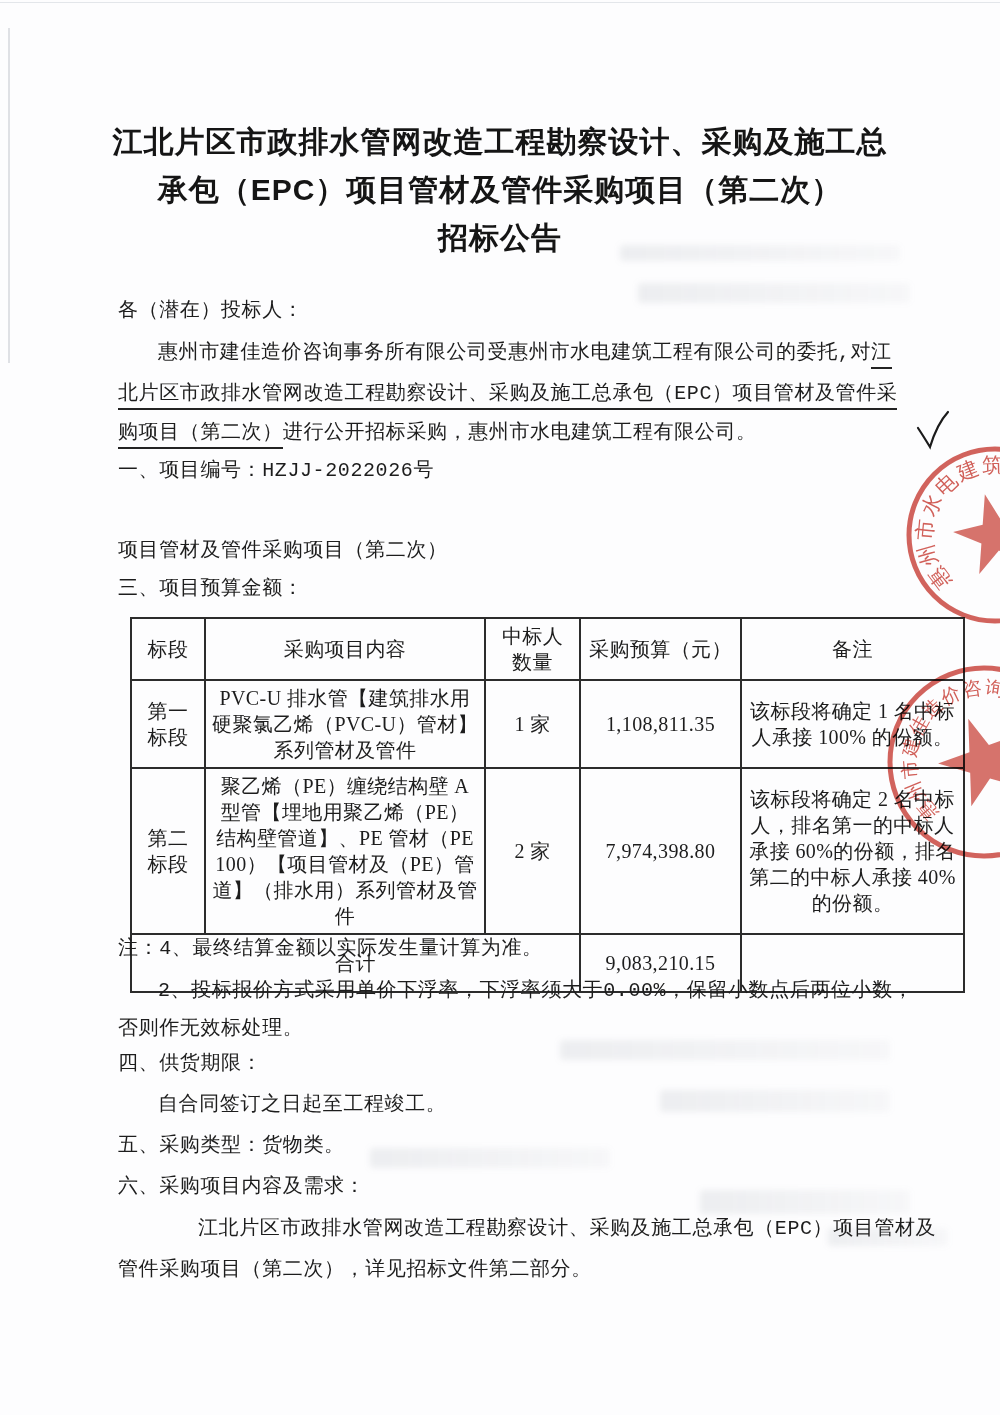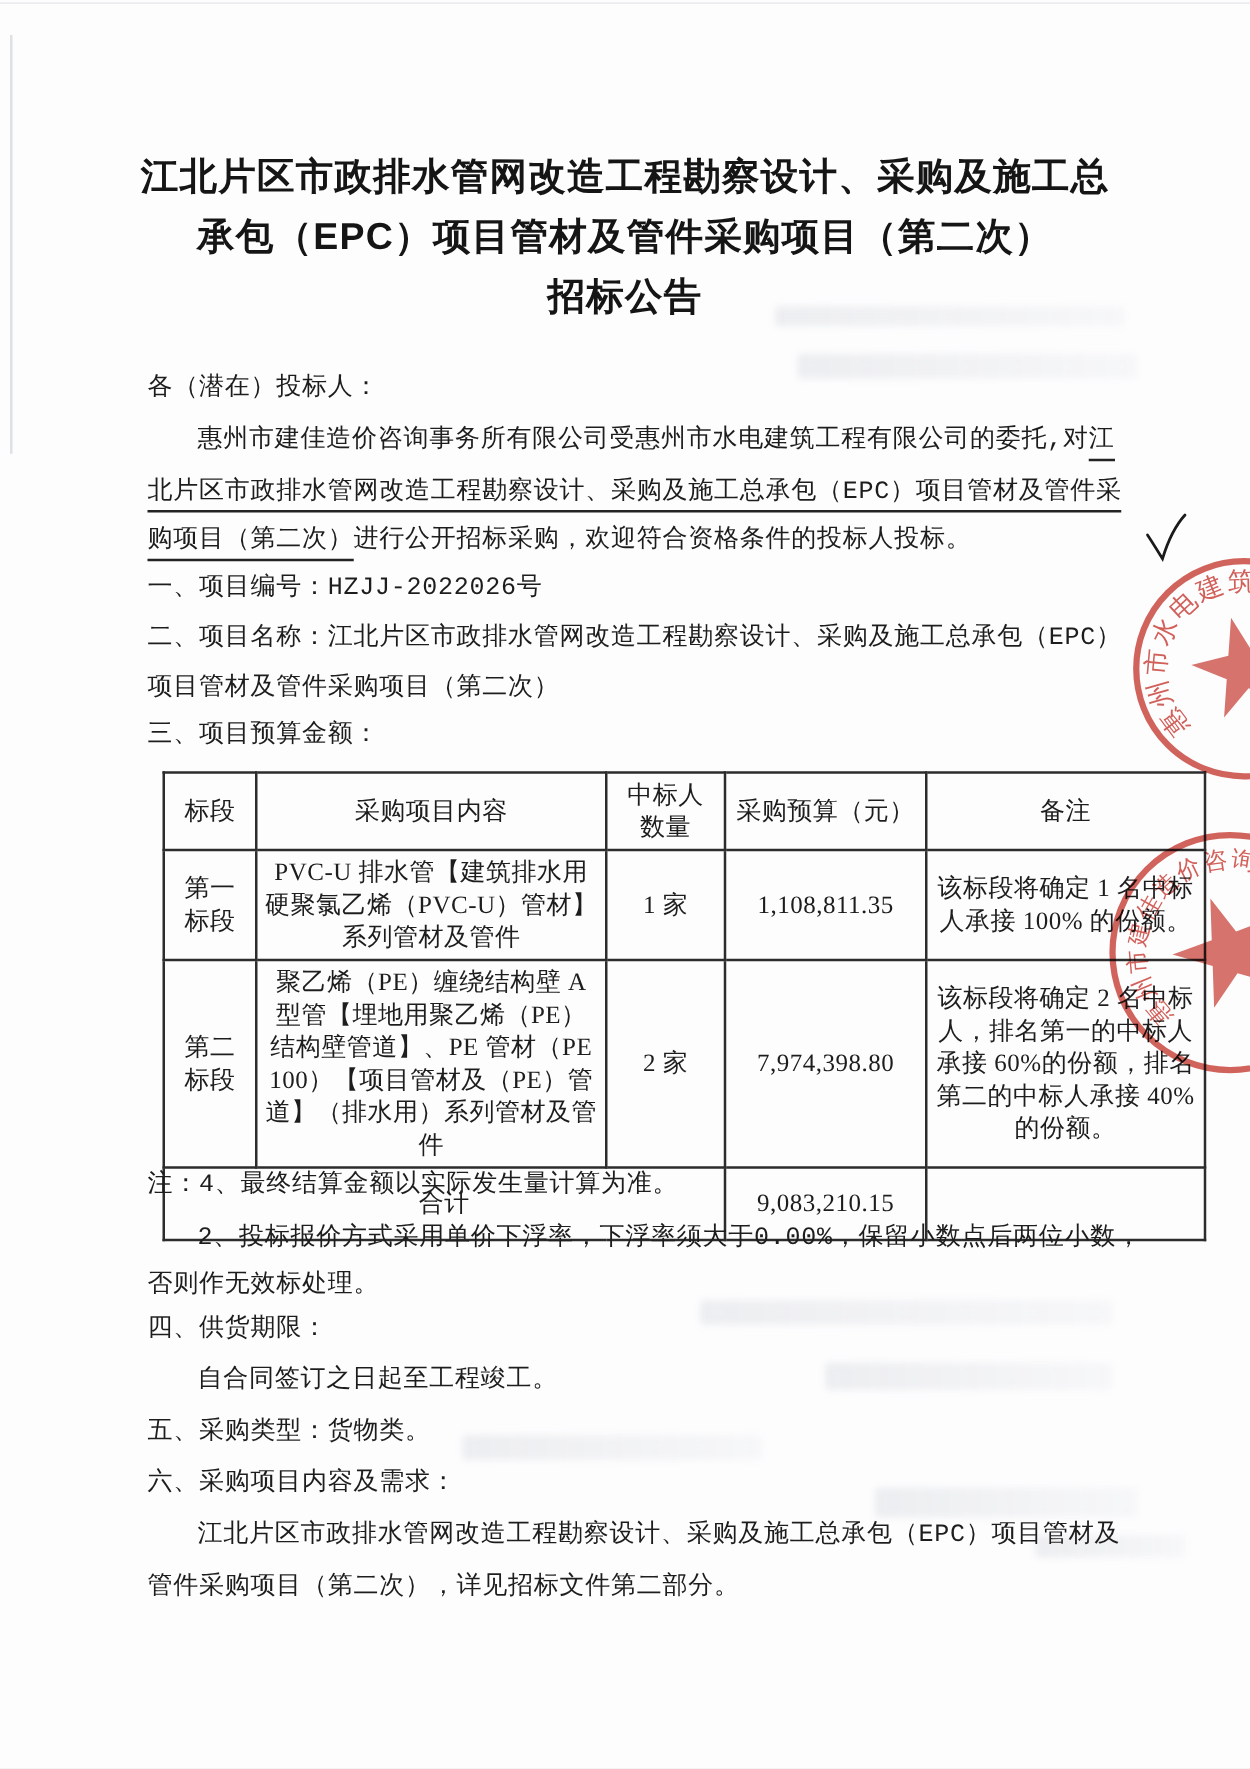--- a/index.html
+++ b/index.html
@@ -61,24 +61,23 @@
 
   <div class="title">
     <div>江北片区市政排水管网改造工程勘察设计、采购及施工总</div>
     <div>承包（EPC）项目管材及管件采购项目（第二次）</div>
     <div>招标公告</div>
   </div>
 
   <div class="ln" style="top:298px;">各（潜在）投标人：</div>
   <div class="ln ind" style="top:340px;"><span>惠州市建佳造价咨询事务所有限公司受惠州市水电建筑工程有限公司的委托,对</span><span class="ul">江</span></div>
   <div class="ln" style="top:381px;"><span class="ul">北片区市政排水管网改造工程勘察设计、采购及施工总承包（EPC）项目管材及管件采</span></div>
-  <div class="ln" style="top:420px;"><span class="ul">购项目（第二次）</span><span>进行公开招标采购，欢迎符合资格条件的投标人投标。</span></div>
+  <div class="ln" style="top:420px;"><span class="ul">购项目（第二次）</span><span>进行公开招标采购，惠州市水电建筑工程有限公司。</span></div>
 
   <div class="ln" style="top:458px;">一、项目编号：HZJJ-2022026号</div>
-  <div class="ln" style="top:498px;">二、项目名称：江北片区市政排水管网改造工程勘察设计、采购及施工总承包（EPC）</div>
   <div class="ln" style="top:538px;">项目管材及管件采购项目（第二次）</div>
   <div class="ln" style="top:576px;">三、项目预算金额：</div>
 
   <table class="budget">
     <tbody>
         <tr class="hdr">
       <td class="c-sec">标段</td>
       <td class="c-content">采购项目内容</td>
       <td class="c-num">中标人数量</td>
       <td class="c-budget">采购预算（元）</td>
@@ -107,21 +106,21 @@
     </table>
 
   <div class="ln" style="top:936px;">注：4、最终结算金额以实际发生量计算为准。</div>
   <div class="ln ind" style="top:978px;">2、投标报价方式采用单价下浮率，下浮率须大于0.00%，保留小数点后两位小数，</div>
   <div class="ln" style="top:1016px;">否则作无效标处理。</div>
 
   <div class="ln" style="top:1051px;">四、供货期限：</div>
   <div class="ln ind" style="top:1092px;">自合同签订之日起至工程竣工。</div>
   <div class="ln" style="top:1174px;">六、采购项目内容及需求：</div>
   <div class="ln" style="top:1133px;">五、采购类型：货物类。</div>
-  <div class="ln ind" style="top:1216px;">江北片区市政排水管网改造工程勘察设计、采购及施工总承包（EPC）项目管材及</div>
+  <div class="ln ind" style="top:1216px;margin-left:40px;">江北片区市政排水管网改造工程勘察设计、采购及施工总承包（EPC）项目管材及</div>
   <div class="ln" style="top:1257px;">管件采购项目（第二次），详见招标文件第二部分。</div>
 
   <svg class="check" style="left:913px;top:406px;" width="42" height="46" viewBox="0 0 42 46">
     <path d="M5,22 Q9,28 17,41 Q24,18 35,6" stroke="#1b1b1b" stroke-width="2.2" fill="none" stroke-linecap="round"></path>
   </svg>
 
   <svg class="stamp" style="left:875px;top:415px;" width="240" height="240" viewBox="0 0 240 240" xmlns="http://www.w3.org/2000/svg" xmlns:xlink="http://www.w3.org/1999/xlink">
     <circle cx="120" cy="120" r="86" fill="none" stroke="#cb453c" stroke-width="5" opacity=".9"></circle>
     <polygon points="0,-1 -0.225,-0.309 -0.951,-0.309 -0.363,0.118 -0.588,0.809 0,0.382 0.588,0.809 0.363,0.118 0.951,-0.309 0.225,-0.309" transform="translate(120,120) rotate(-14) scale(42)" fill="#cb453c" fill-opacity=".82"></polygon>
     <defs>

